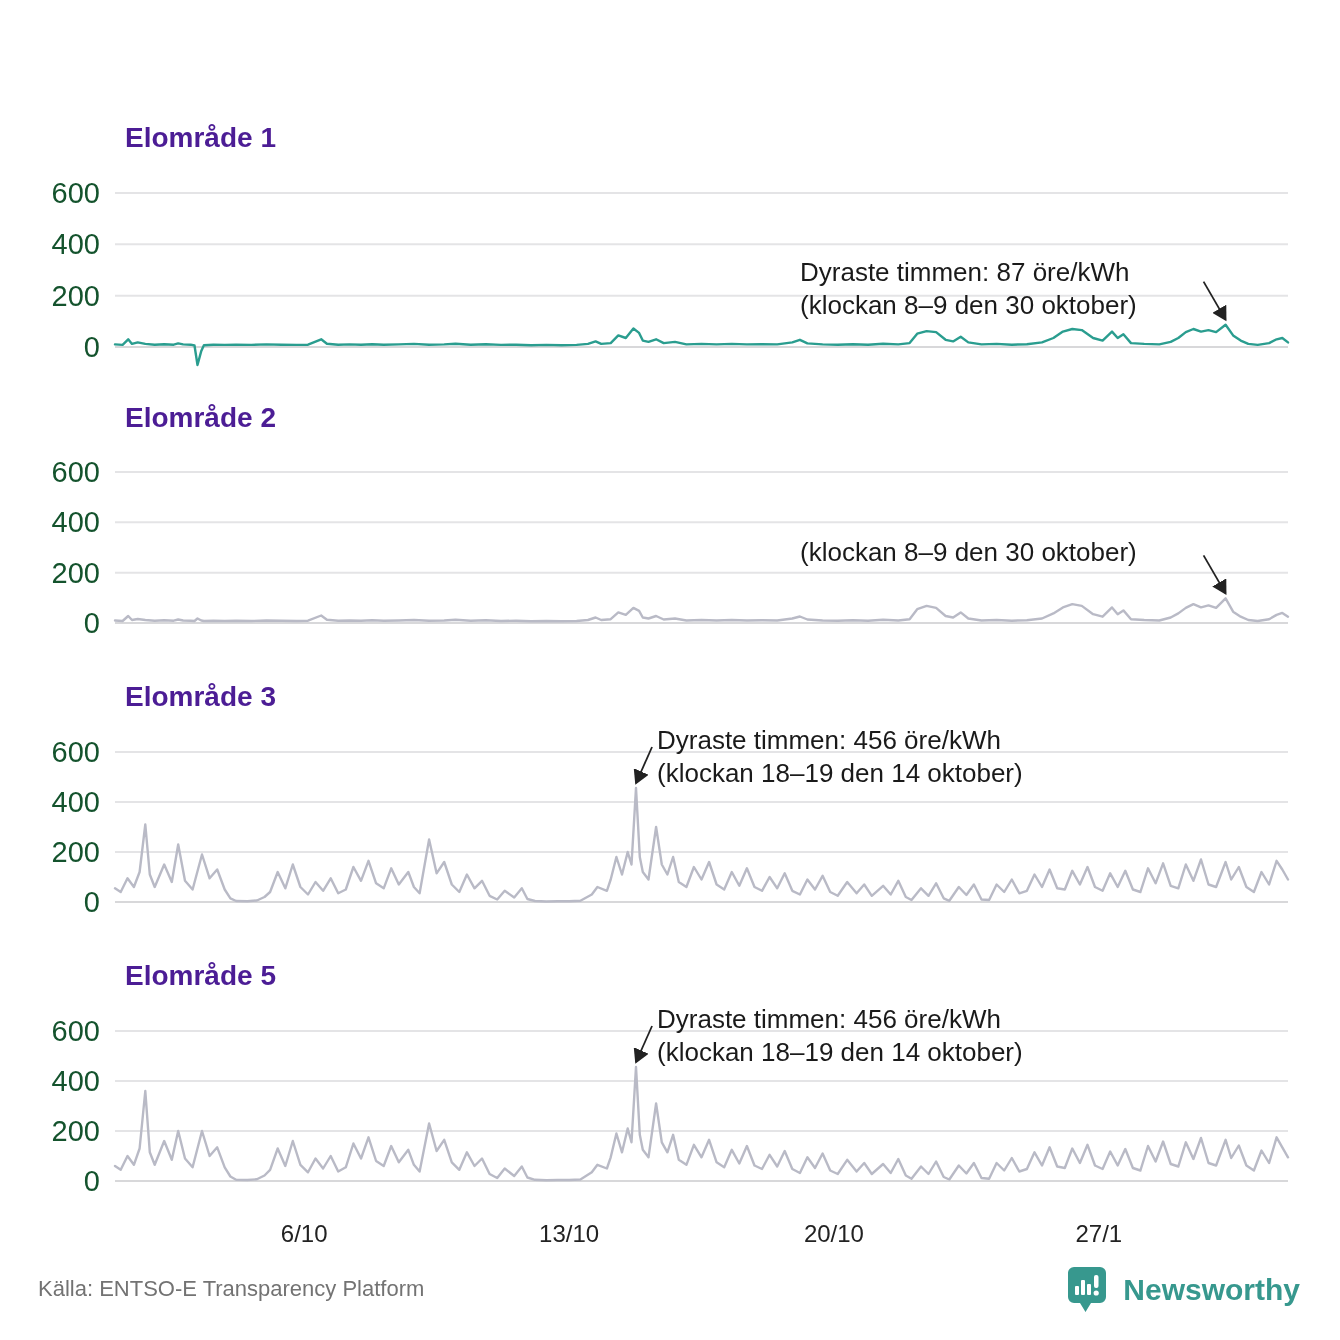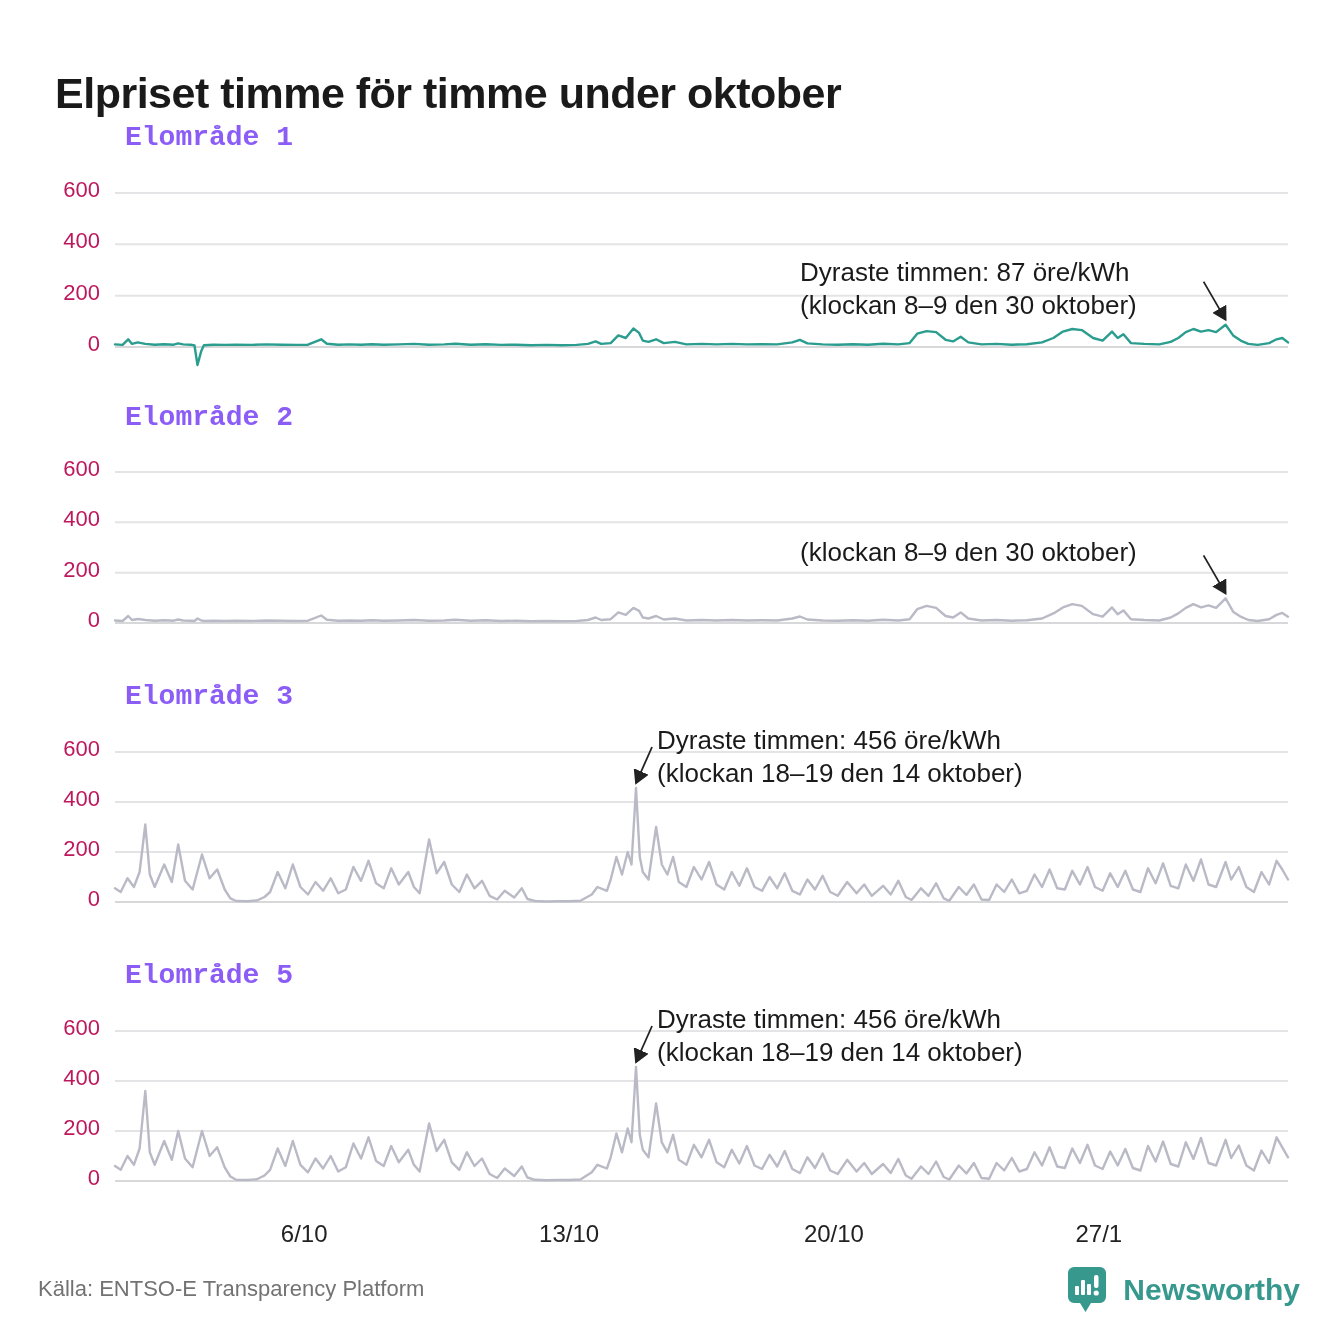--- a/index.html
+++ b/index.html
@@ -1,22 +1,22 @@
 <!DOCTYPE html>
 <html><head>
 <meta charset="utf-8">
 <style>
   html,body{margin:0;padding:0;background:#ffffff;}
   body{font-family:"Liberation Sans","DejaVu Sans",sans-serif;color:#1a1a1a;}
   #stage{position:relative;width:1340px;height:1340px;background:#fff;overflow:hidden;}
   #chart-svg{position:absolute;left:0;top:0;}
   .page-title{position:absolute;left:55px;top:40px;font-size:43px;font-weight:700;letter-spacing:-0.5px;color:#1a1a1a;}
-  .panel-title{position:absolute;left:125px;font-size:28px;font-weight:700;color:#8b5cf6;font-family:Liberation Mono, monospace;}
+  .panel-title{position:absolute;left:125px;font-size:28px;font-weight:700;color:#4c1d95;}
   .annotation{position:absolute;font-size:26px;line-height:33px;color:#1a1a1a;white-space:nowrap;}
-  .y-tick{position:absolute;left:30px;width:70px;text-align:right;font-size:22px;color:#be185d;}
+  .y-tick{position:absolute;left:30px;width:70px;text-align:right;font-size:29px;color:#14532d;}
   .x-tick{position:absolute;width:90px;text-align:center;font-size:24px;color:#222;}
   .footer-source{position:absolute;left:38px;top:1276px;font-size:22px;color:#737373;}
   .brand{position:absolute;right:40px;top:1266px;display:flex;align-items:center;gap:16px;}
   .brand-name{font-size:30px;font-weight:700;color:#37988e;}
 </style>
 </head>
 <body>
 
 <div id="stage">
   <svg id="chart-svg" width="1340" height="1340" viewBox="0 0 1340 1340">
@@ -50,21 +50,20 @@
         <path d="M115.0,1166.0 L120.7,1169.8 L127.5,1156.0 L133.9,1164.8 L139.6,1148.5 L145.3,1091.0 L149.8,1152.3 L154.7,1164.8 L164.2,1141.0 L171.8,1159.8 L178.2,1131.0 L185.0,1158.5 L192.6,1167.3 L202.0,1131.0 L209.6,1156.0 L217.2,1147.3 L224.7,1167.3 L230.4,1176.5 L236.1,1179.8 L247.4,1180.0 L256.9,1179.3 L264.5,1175.5 L270.1,1169.8 L277.7,1148.5 L285.3,1166.0 L292.8,1141.0 L300.4,1164.8 L308.0,1172.3 L315.5,1158.5 L323.1,1168.5 L330.7,1156.0 L338.2,1171.5 L345.8,1167.3 L353.4,1143.5 L361.0,1158.5 L368.5,1137.3 L376.1,1161.0 L383.7,1166.0 L391.2,1146.0 L398.8,1162.3 L408.3,1149.8 L413.9,1164.8 L419.6,1171.5 L429.1,1123.5 L436.6,1151.0 L444.2,1139.8 L451.8,1162.3 L459.3,1169.8 L466.9,1152.3 L474.5,1166.0 L482.0,1158.5 L489.6,1174.0 L497.2,1178.0 L504.7,1168.5 L514.2,1176.0 L521.8,1166.5 L527.4,1177.5 L535.0,1179.8 L546.4,1180.3 L557.7,1180.0 L569.1,1180.0 L580.4,1179.5 L591.8,1172.3 L597.4,1164.8 L606.9,1168.5 L610.7,1157.3 L616.4,1133.5 L622.0,1152.3 L627.7,1128.5 L631.5,1142.3 L636.0,1067.0 L639.8,1134.8 L642.8,1149.8 L648.5,1157.3 L656.1,1103.5 L661.8,1142.3 L667.4,1152.3 L673.1,1134.8 L678.8,1159.8 L686.4,1164.8 L693.9,1144.8 L701.5,1157.3 L709.1,1139.8 L716.6,1162.3 L724.2,1167.3 L731.8,1149.8 L739.3,1163.5 L746.9,1146.0 L754.5,1165.5 L762.0,1169.0 L769.6,1154.8 L777.2,1166.5 L784.7,1151.0 L792.3,1169.0 L799.9,1173.0 L807.4,1157.3 L815.0,1168.0 L822.6,1153.5 L830.2,1170.5 L837.7,1174.0 L847.2,1159.8 L856.6,1171.5 L864.2,1163.0 L871.8,1174.0 L883.1,1164.0 L890.7,1173.0 L898.3,1159.0 L905.8,1175.5 L911.5,1178.8 L921.0,1166.5 L928.5,1174.0 L936.1,1161.5 L943.7,1177.0 L949.3,1179.5 L958.8,1165.5 L966.4,1173.5 L973.9,1163.0 L981.5,1178.0 L989.1,1178.8 L996.6,1163.0 L1004.2,1170.5 L1011.8,1158.0 L1019.3,1171.5 L1026.9,1169.0 L1034.5,1152.3 L1042.0,1165.5 L1049.6,1147.3 L1057.2,1166.5 L1064.8,1168.0 L1072.3,1148.5 L1079.9,1163.0 L1087.5,1144.8 L1095.0,1165.5 L1102.6,1169.0 L1110.2,1151.5 L1117.7,1165.5 L1125.3,1149.0 L1132.9,1168.0 L1140.4,1170.5 L1148.0,1146.0 L1155.6,1161.5 L1163.1,1141.5 L1170.7,1164.0 L1178.3,1166.5 L1185.8,1142.3 L1193.4,1159.0 L1201.0,1138.0 L1208.5,1163.0 L1216.1,1165.5 L1225.6,1139.8 L1231.2,1158.0 L1238.8,1145.5 L1246.4,1165.5 L1253.9,1170.5 L1261.5,1150.5 L1269.1,1163.0 L1276.6,1137.3 L1282.3,1147.3 L1288.0,1157.3" fill="none" stroke="#b9bac6" stroke-width="2.4" stroke-linejoin="round" stroke-linecap="round"></path>
       </g>
     <g id="arrow-layer">
         <line x1="1203.566129032258" y1="281.67" x2="1225.566129032258" y2="319.67" stroke="#222222" stroke-width="1.8" marker-end="url(#arrowhead)"></line>
         <line x1="1203.566129032258" y1="555.3366666666667" x2="1225.566129032258" y2="593.3366666666667" stroke="#222222" stroke-width="1.8" marker-end="url(#arrowhead)"></line>
         <line x1="652.0390322580645" y1="747" x2="636.0390322580645" y2="783" stroke="#222222" stroke-width="1.8" marker-end="url(#arrowhead)"></line>
         <line x1="652.0390322580645" y1="1026" x2="636.0390322580645" y2="1062" stroke="#222222" stroke-width="1.8" marker-end="url(#arrowhead)"></line>
       </g>
   </svg>
 
-  <h1 class="page-title">Elpriset timme för timme under oktober</h1>
 
   <div class="panel-title" style="top:122px">Elområde 1</div>
   <div class="panel-title" style="top:402px">Elområde 2</div>
   <div class="panel-title" style="top:681px">Elområde 3</div>
   <div class="panel-title" style="top:960px">Elområde 5</div>
 
   <div class="annotation" style="left:800px;top:256px">
     <div>Dyraste timmen: 87 öre/kWh</div>
     <div>(klockan 8–9 den 30 oktober)</div>
   </div>

